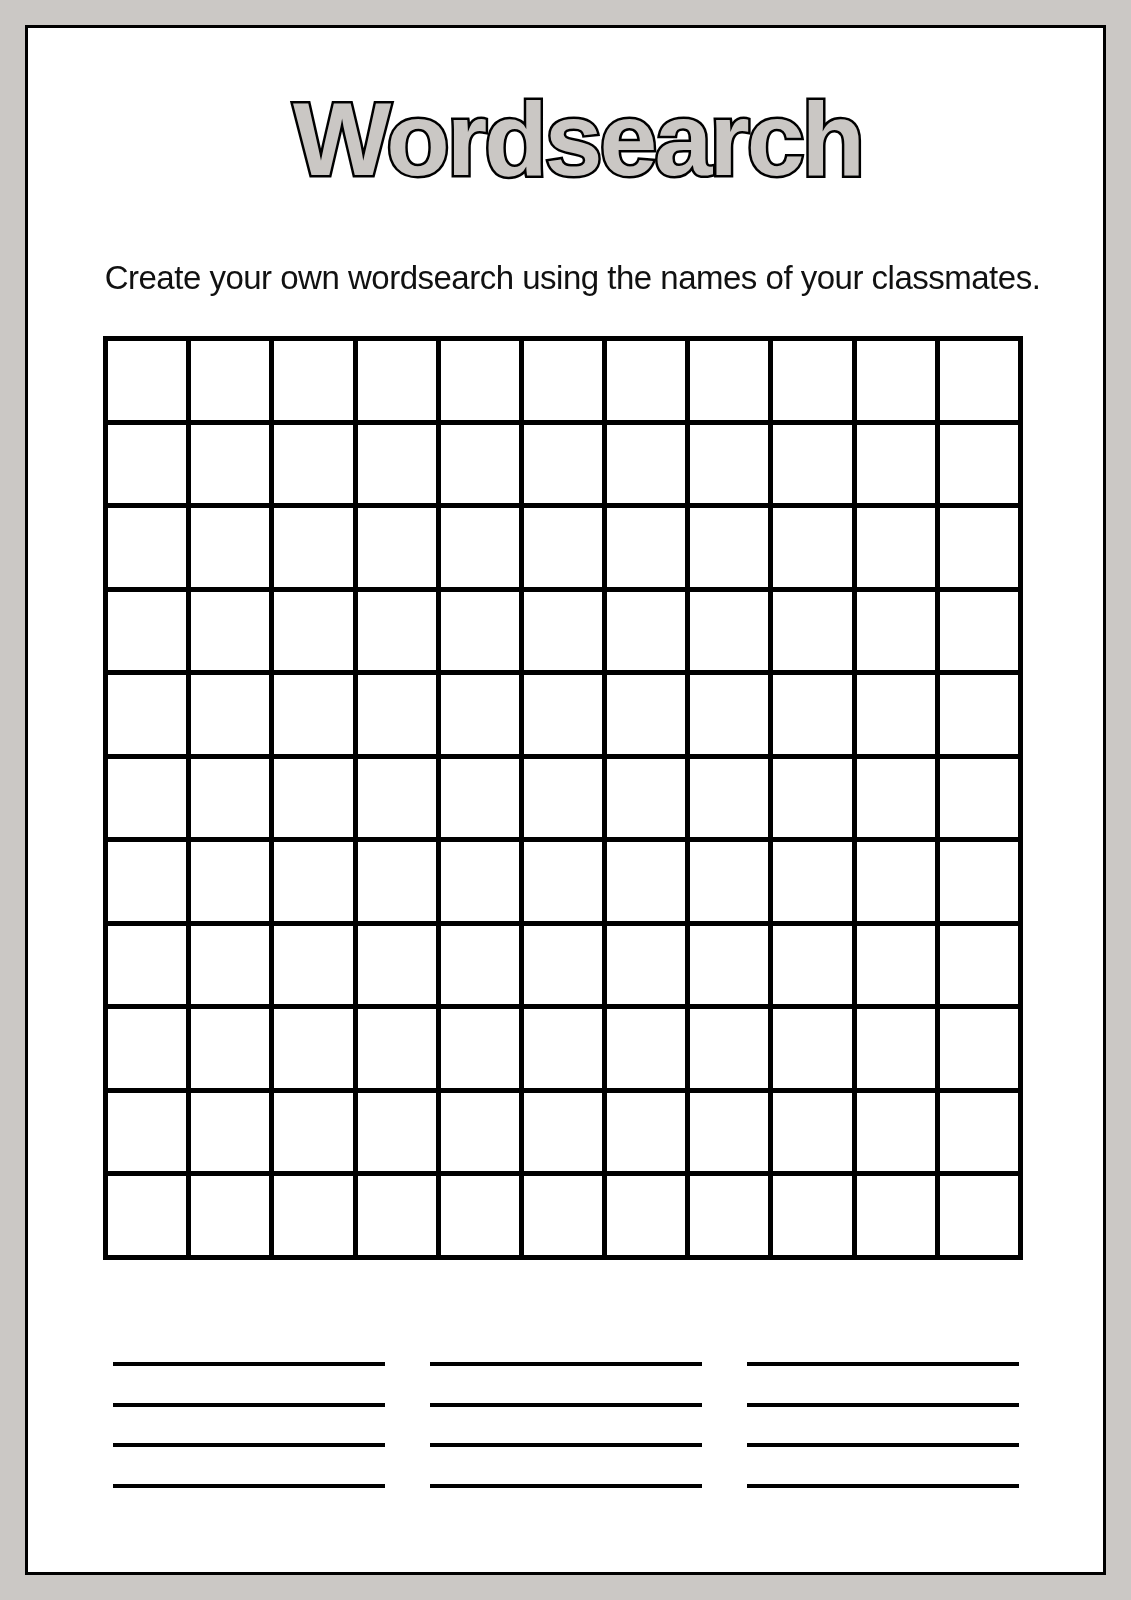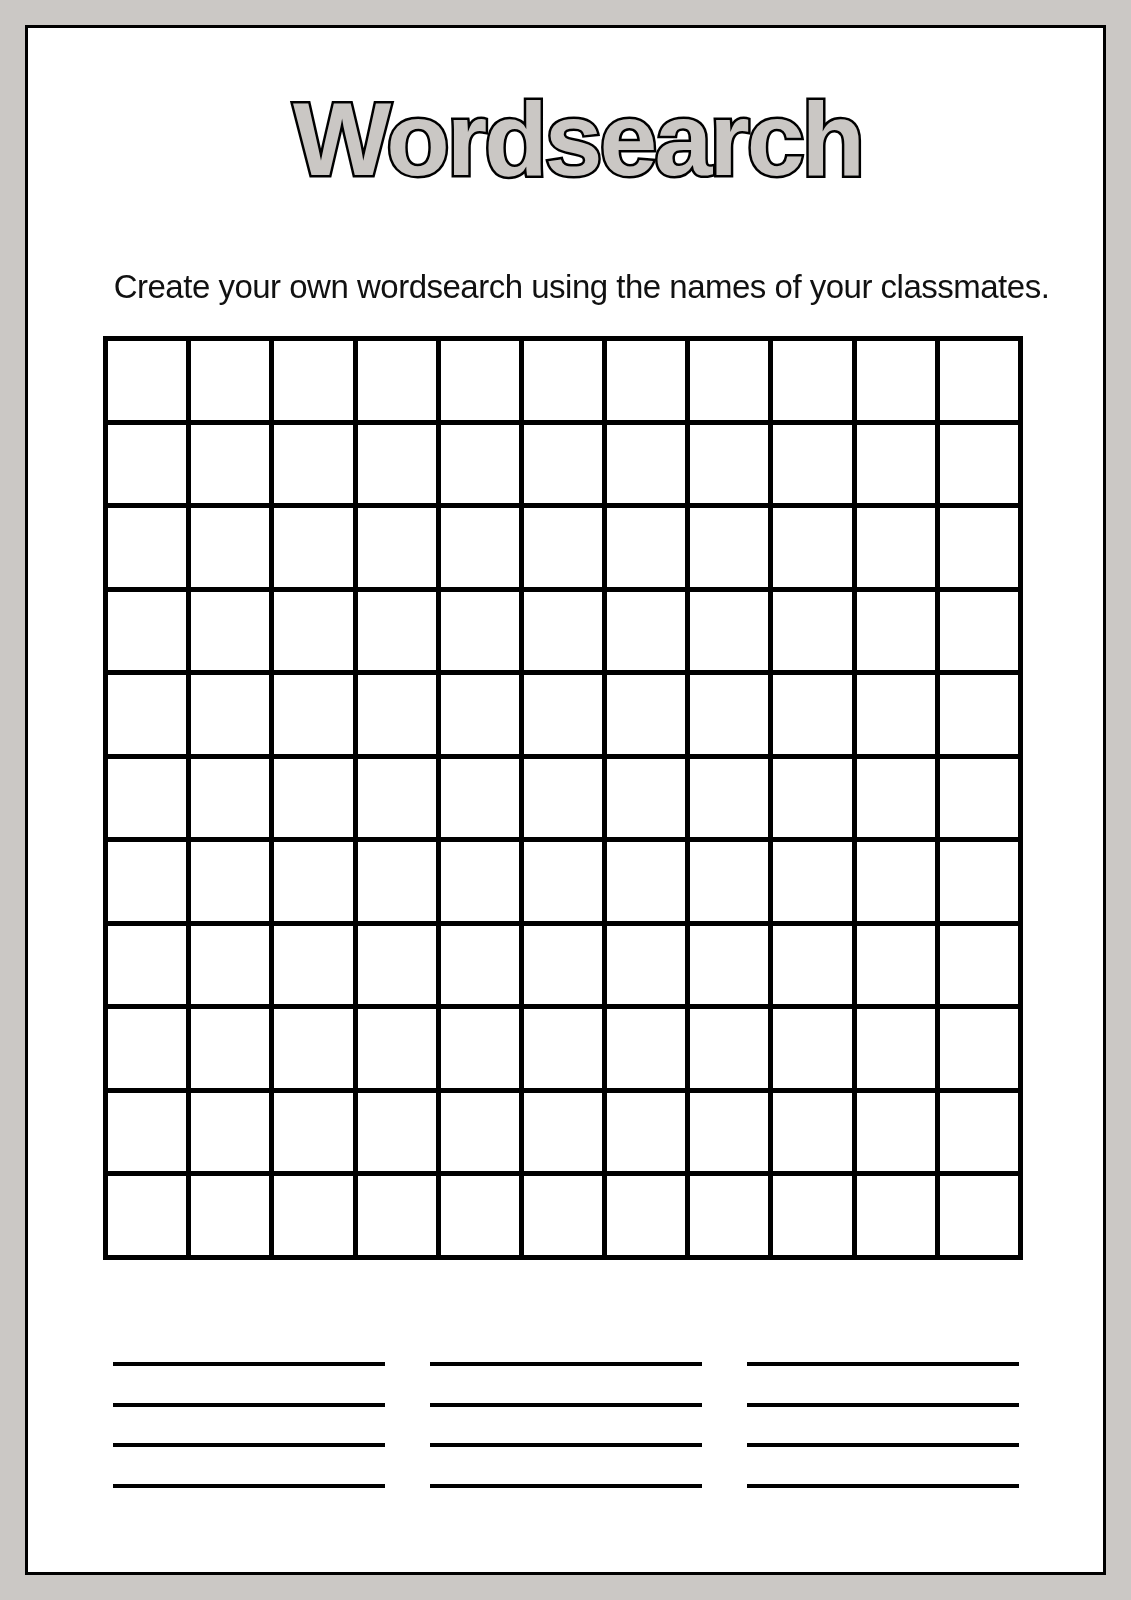--- a/index.html
+++ b/index.html
@@ -38,21 +38,21 @@
     letter-spacing: -3px;
     color: var(--title-fill);
     -webkit-text-stroke: 5px var(--title-outline);
     paint-order: stroke fill;
   }
   .instruction {
     position: absolute;
     top: 224px;
     left: 0;
     width: 100%;
-    margin: 16px;
+    margin: 7px;
     text-align: center;
     font-size: 33px;
     letter-spacing: -0.5px;
     font-weight: normal;
     color: #111111;
   }
   .grid {
     position: absolute;
     left: 75px;
     top: 308px;

